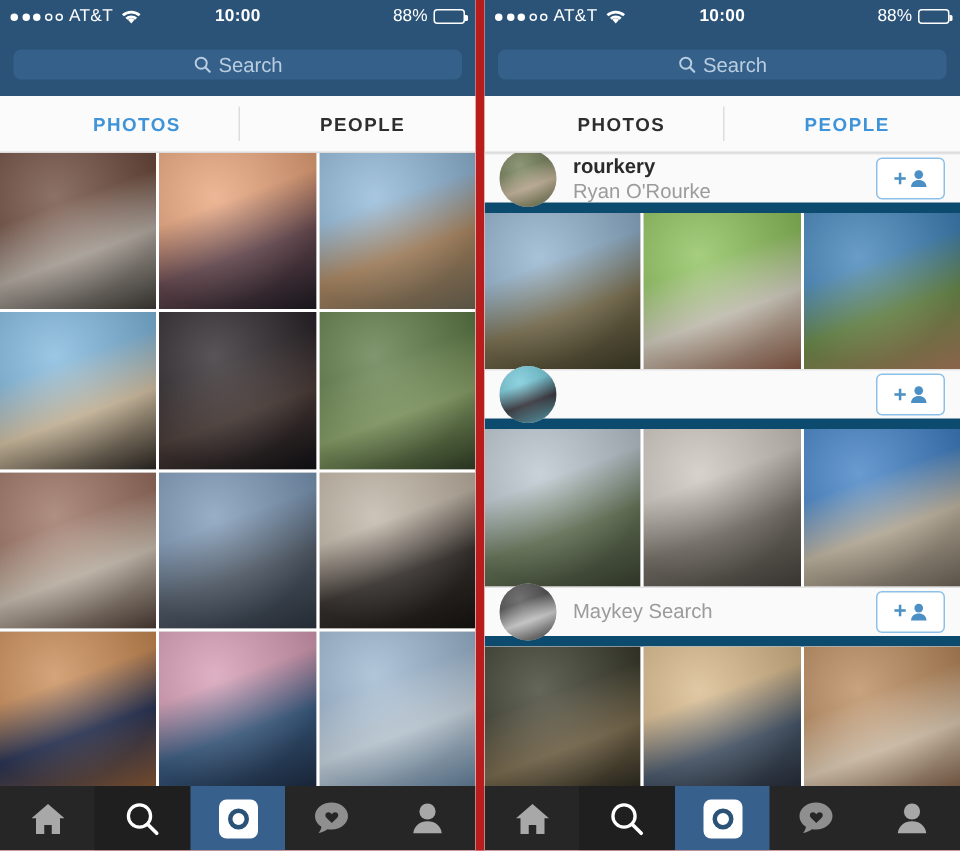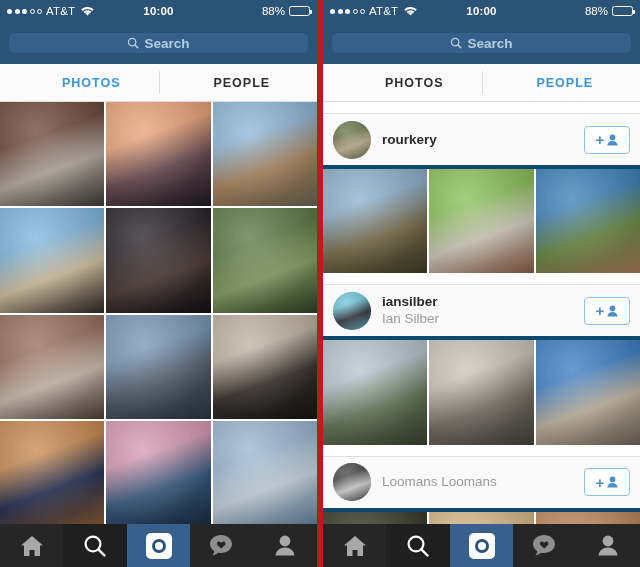--- a/index.html
+++ b/index.html
@@ -42,21 +42,21 @@
   .battery:after{
     content:"";position:absolute;right:-3px;top:3px;width:2px;height:4px;
     background:#fff;border-radius:0 1px 1px 0;
   }
 
   
   .navbar{height:42px;background:#2b5377;display:flex;align-items:center;padding:0 9px;box-sizing:border-box;}
   .searchfield{
     flex:1;height:20px;background:#34608a;border-radius:5px;
     display:flex;align-items:center;justify-content:center;gap:5px;
-    color:#b9cde0;font-size:13.5px;font-weight:bold;
+    color:#b9cde0;font-size:13.5px;
   }
   .searchfield .glass{width:12px;height:12px;display:block;}
 
   
   .tabsrow{
     height:37px;background:#fbfbfb;display:flex;align-items:center;
     border-bottom:1px solid #dcdcdc;position:relative;padding-left:16px;
   }
   .tabsrow:before{
     content:"";position:absolute;left:50%;top:7px;bottom:7px;width:1px;background:#dddddd;
@@ -70,22 +70,22 @@
   
   .content{height:466px;overflow:hidden;background:#ffffff;position:relative;}
 
   
   .grid{display:grid;grid-template-columns:repeat(3,1fr);gap:2px;}
   .cell{position:relative;width:100%;padding-top:100%;overflow:hidden;background:#cfcfcf;}
   .cell > .ph{position:absolute;inset:0;}
 
   
   .person{
-    height:56px;background:#fafafa;border-bottom:4px solid #0c4a6e;border-top:1px solid #e3e3e3;
-    display:flex;align-items:center;padding:0 10px;box-sizing:border-box;margin-top:11px;
+    height:40px;background:#fafafa;border-bottom:7px solid #0c4a6e;border-top:1px solid #e3e3e3;
+    display:flex;align-items:center;padding:0 10px;box-sizing:border-box;
   }
   .avatar{width:38px;height:38px;border-radius:50%;overflow:hidden;flex:0 0 38px;position:relative;background:#bbb;}
   .avatar .ph{position:absolute;inset:0;}
   .pinfo{margin-left:11px;display:flex;flex-direction:column;justify-content:center;gap:1px;}
   .uname{font-size:13.5px;font-weight:bold;color:#2a2a2a;line-height:16px;}
   .fullname{font-size:13.5px;color:#9b9b9b;line-height:16px;}
   .followbtn{
     margin-left:auto;width:44px;height:26px;border:1px solid #8cc0e8;border-radius:4px;
     background:#ffffff;display:flex;align-items:center;justify-content:center;gap:3px;
   }
@@ -300,20 +300,21 @@
     <div class="content">
       <div id="right-list">
           <div class="person">
             <div class="avatar">
               <div class="ph" title="man with glasses outdoors" style="background: linear-gradient(160deg, rgb(110, 122, 82) 0%, rgb(110, 122, 82) 34%, rgb(201, 183, 156) 62%, rgb(110, 122, 82) 100%);">
                 <div style="position: absolute; inset: 0px; background: radial-gradient(circle at 35% 28%, rgba(255, 255, 255, 0.22), rgba(0, 0, 0, 0.18) 72%);"></div>
               </div>
             </div>
             <div class="pinfo">
               <div class="uname">rourkery</div>
+              <div class="fullname">Ryan O'Rourke</div>
             </div>
             <div class="followbtn">
               <span class="plus">+</span>
               <svg width="11" height="12" viewBox="0 0 11 12">
                 <circle cx="5.5" cy="3.4" r="2.9" fill="#4a90c4"></circle>
                 <path d="M5.5 7c2.8 0 5 1.8 5.2 4.6H.3C.5 8.8 2.7 7 5.5 7z" fill="#4a90c4"></path>
               </svg>
             </div>
           </div>
           <div class="grid">
@@ -332,24 +333,20 @@
                 <div style="position: absolute; inset: 0px; background: radial-gradient(circle at 35% 28%, rgba(255, 255, 255, 0.22), rgba(0, 0, 0, 0.18) 72%);"></div>
               </div>
             </div>
           </div>
           <div class="person">
             <div class="avatar">
               <div class="ph" title="man waving in front of patterned backdrop" style="background: linear-gradient(160deg, rgb(111, 198, 214) 0%, rgb(111, 198, 214) 34%, rgb(59, 58, 66) 62%, rgb(111, 198, 214) 100%);">
                 <div style="position: absolute; inset: 0px; background: radial-gradient(circle at 35% 28%, rgba(255, 255, 255, 0.22), rgba(0, 0, 0, 0.18) 72%);"></div>
               </div>
             </div>
-            <div class="pinfo">
-              <div class="uname">iansilber</div>
-              <div class="fullname">Ian Silber</div>
-            </div>
             <div class="followbtn">
               <span class="plus">+</span>
               <svg width="11" height="12" viewBox="0 0 11 12">
                 <circle cx="5.5" cy="3.4" r="2.9" fill="#4a90c4"></circle>
                 <path d="M5.5 7c2.8 0 5 1.8 5.2 4.6H.3C.5 8.8 2.7 7 5.5 7z" fill="#4a90c4"></path>
               </svg>
             </div>
           </div>
           <div class="grid">
             <div class="cell">
@@ -368,21 +365,21 @@
               </div>
             </div>
           </div>
           <div class="person">
             <div class="avatar">
               <div class="ph" title="black and white portrait of man" style="background: linear-gradient(160deg, rgb(74, 74, 74) 0%, rgb(74, 74, 74) 34%, rgb(216, 216, 216) 62%, rgb(74, 74, 74) 100%);">
                 <div style="position: absolute; inset: 0px; background: radial-gradient(circle at 35% 28%, rgba(255, 255, 255, 0.22), rgba(0, 0, 0, 0.18) 72%);"></div>
               </div>
             </div>
             <div class="pinfo">
-              <div class="fullname">Loomans Loomans</div>
+              <div class="fullname">Maykey Search</div>
             </div>
             <div class="followbtn">
               <span class="plus">+</span>
               <svg width="11" height="12" viewBox="0 0 11 12">
                 <circle cx="5.5" cy="3.4" r="2.9" fill="#4a90c4"></circle>
                 <path d="M5.5 7c2.8 0 5 1.8 5.2 4.6H.3C.5 8.8 2.7 7 5.5 7z" fill="#4a90c4"></path>
               </svg>
             </div>
           </div>
           <div class="grid">

